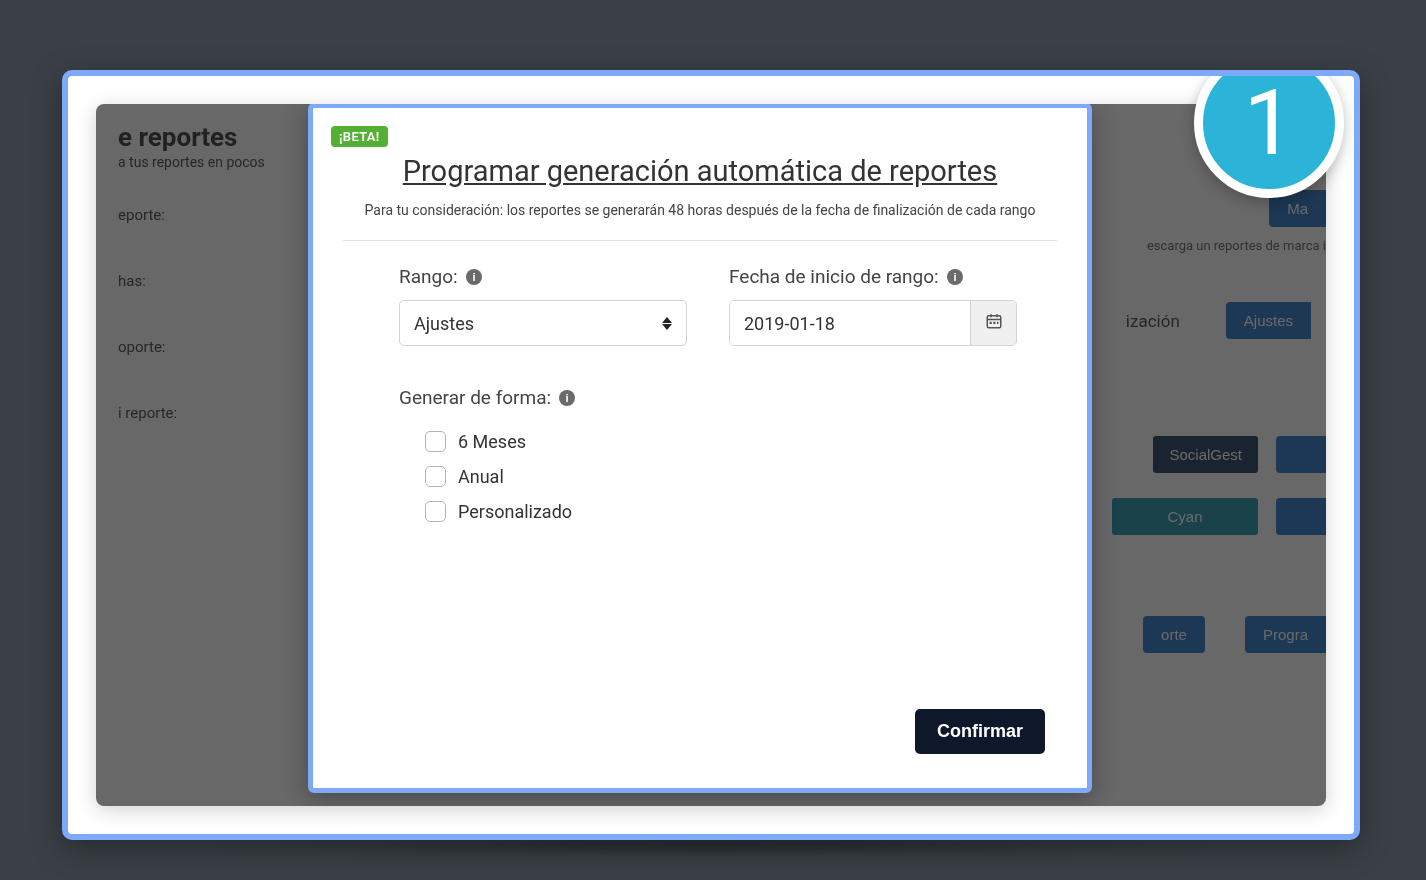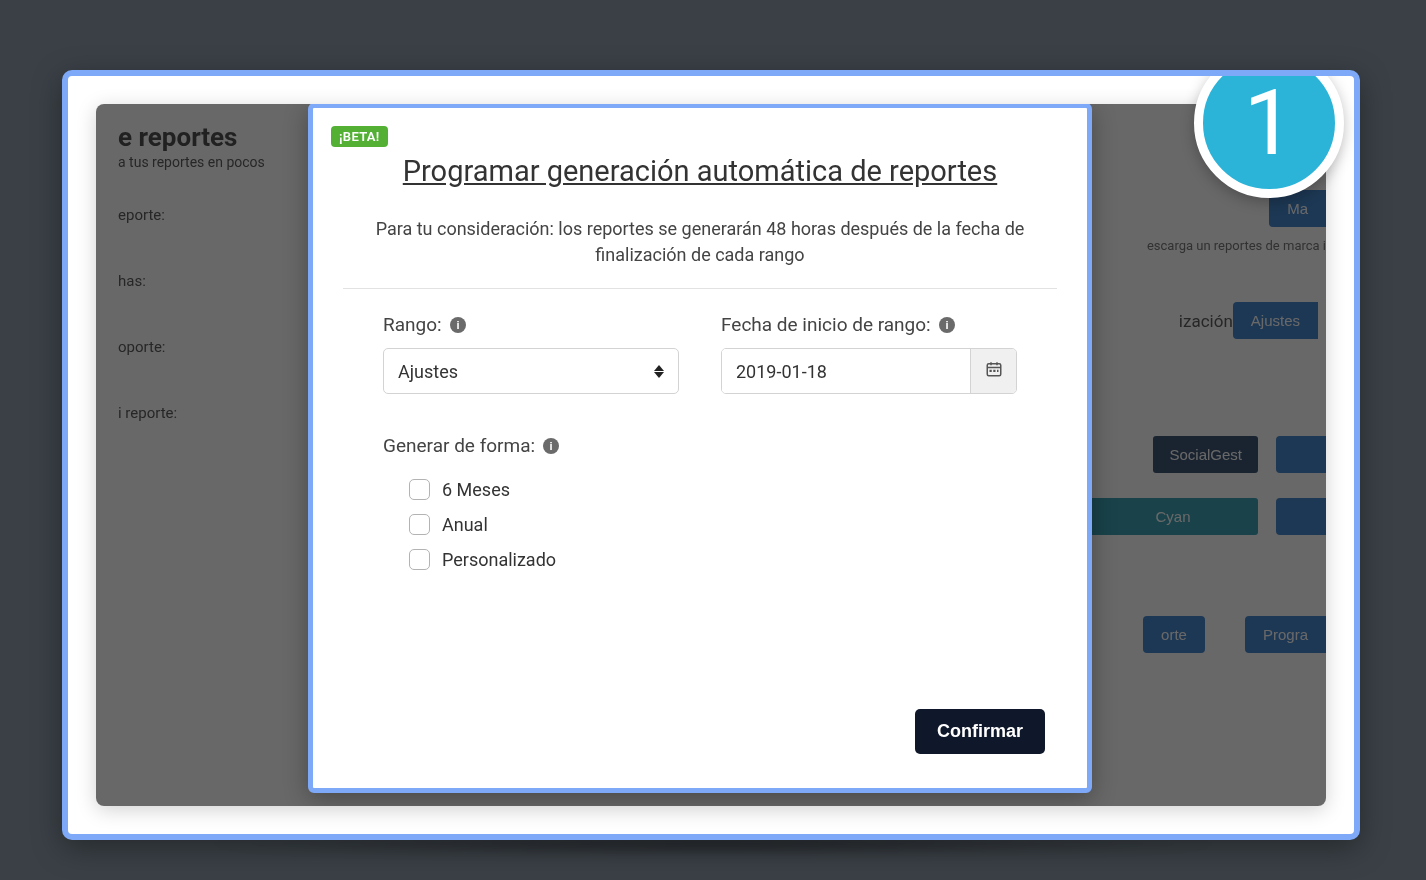--- a/index.html
+++ b/index.html
@@ -128,33 +128,34 @@
       text-align: center;
       font-size: 29px;
       color: #333;
       font-weight: 400;
       margin-top: 46px;
       padding: 0 40px;
       text-decoration: underline;
     }
     .modal-sub {
       text-align: center;
-      font-size: 18px;
+      font-size: 14px;
       color: #444;
-      margin-top: 28px;
+      margin-top: 12px;
       padding: 0 50px;
       line-height: 1.45;
     }
     .modal-divider {
       height: 1px;
       background: #e2e2e2;
       margin: 20px 30px 0;
     }
     .modal-body {
       padding: 24px 70px 0;
+      margin-left: 16px;
     }
     .row {
       display: flex;
       gap: 42px;
     }
     .col { flex: 1; }
     .label {
       font-size: 19px;
       color: #444;
       margin-bottom: 12px;
@@ -318,30 +319,30 @@
       <div class="page-content">
         <div class="page-title-partial">e reportes</div>
         <div class="page-sub">a tus reportes en pocos</div>
         <div class="field-label" style="margin-top:36px">eporte:</div>
         <div class="field-label" style="margin-top:48px">has:</div>
         <div class="field-label" style="margin-top:48px">oporte:</div>
         <div class="field-label" style="margin-top:48px">i reporte:</div>
 
         <button class="btn-blue" style="position:absolute; right:0; top:86px; border-radius:4px 0 0 4px;">Ma</button>
         <div class="right-text" style="top:134px; right:0;">escarga un reportes de marca i</div>
-        <div style="position:absolute; right:8px; top:198px; display:flex; align-items:center; ">
+        <div style="position:absolute; right:15px; top:198px; display:flex; align-items:center; gap:46px;">
           <span style="font-size:17px;color:#333;">ización</span>
           <button class="btn-blue" style="border-radius:4px 0 0 4px;">Ajustes</button>
         </div>
         <div style="position:absolute; right:0; top:332px; display:flex; gap:18px;">
           <button class="btn-dark">SocialGest</button>
           <button class="btn-blue" style="width:50px; border-radius:4px 0 0 4px;"></button>
         </div>
         <div style="position:absolute; right:0; top:394px; display:flex; gap:18px;">
-          <button class="btn-teal" style="width:170px;">Cyan</button>
+          <button class="btn-teal" style="width:146px;">Cyan</button>
           <button class="btn-blue" style="width:50px; border-radius:4px 0 0 4px;"></button>
         </div>
         <div style="position:absolute; right:0; top:512px; display:flex; gap:40px;">
           <button class="btn-blue">orte</button>
           <button class="btn-blue" style="border-radius:4px 0 0 4px;">Progra</button>
         </div>
       </div>
       <div class="dark-overlay"></div>
     </div>
 

